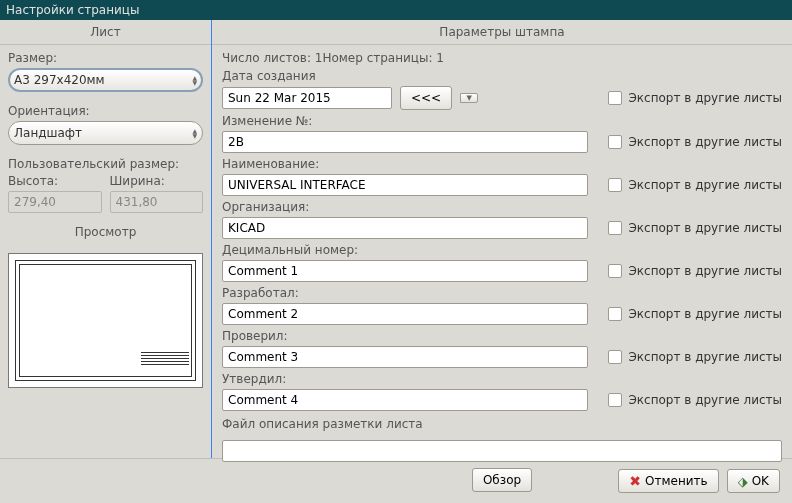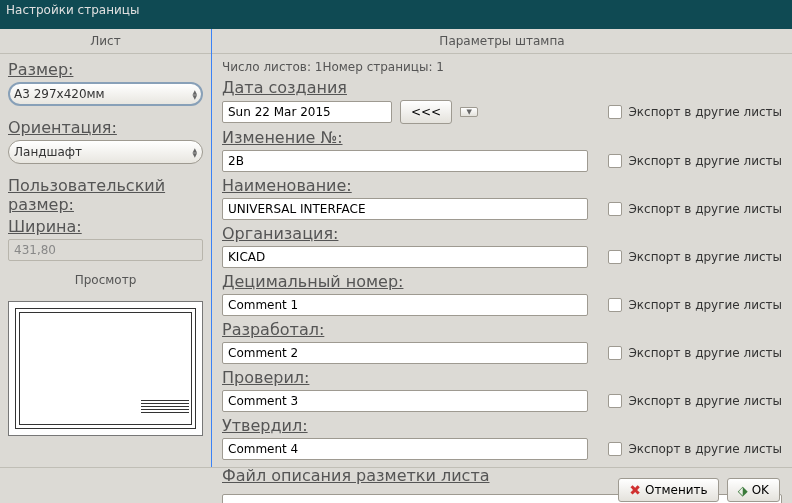--- a/index.html
+++ b/index.html
@@ -1,23 +1,23 @@
 <!DOCTYPE html>
 <html><head>
 <meta charset="utf-8">
 <style>
 * { box-sizing: border-box; margin: 0; padding: 0; }
 body { font-family: "DejaVu Sans", Arial, sans-serif; font-size: 12px; color: #333; background: #dcdad5; width: 792px; height: 503px; overflow: hidden; }
-.titlebar { background: #0f4a53; color: #e0e0e0; padding: 3px 6px; font-size: 12px; height: 29px; }
+.titlebar { background: #0f4a53; color: #e0e0e0; padding: 3px 6px; font-size: 12px; height: 20px; }
 .content { display: flex; height: 438px; }
 .left-panel { width: 212px; border-right: 1px solid #3b82f6; display: flex; flex-direction: column; }
 .right-panel { flex: 1; display: flex; flex-direction: column; }
 .panel-header { text-align: center; padding: 5px 0; color: #555; font-size: 12px; border-bottom: 1px solid #c0beb6; }
 .section { padding: 6px 8px; }
-.label { color: #555; font-size: 16px; margin-bottom: 3px; display: block; text-decoration: underline; }
+.label { color: #555; font-size: 12px; margin-bottom: 3px; display: block; }
 .combo { width: 100%; background: linear-gradient(#fff, #e8e6e0); border: 1px solid #9e9a91; border-radius: 12px; padding: 3px 5px; display: flex; justify-content: space-between; align-items: center; cursor: pointer; height: 24px; }
 .combo.active { border: 2px solid #88a0b8; padding: 2px 4px; }
 .spinner-arrows { display: flex; flex-direction: column; font-size: 6px; color: #666; line-height: 5px; }
 .input { width: 100%; background: #fff; border: 1px solid #9e9a91; border-radius: 2px; padding: 3px 5px; height: 22px; font-size: 12px; font-family: inherit; }
 .input:disabled { background: #dcdad5; color: #888; border-color: #b8b5ac; }
 .dims-row { display: flex; gap: 8px; }
 .dims-row > div { flex: 1; }
 .preview-label { text-align: center; color: #555; padding: 6px 0; }
 .preview-box { margin: 8px; background: #fff; border: 1px solid #777; height: 135px; position: relative; }
 .preview-inner { position: absolute; left: 6px; top: 6px; right: 6px; bottom: 6px; border: 1px solid #333; }
@@ -59,20 +59,24 @@
       <span class="label">Ориентация:</span>
       <div class="combo">
         <span>Ландшафт</span>
         <span class="spinner-arrows">▲<br>▼</span>
       </div>
     </div>
     <div class="section">
       <span class="label">Пользовательский размер:</span>
       <div class="dims-row">
         <div>
+          <span class="label">Высота:</span>
+          <input class="input" disabled="" value="279,40" style="">
+        </div>
+        <div>
           <span class="label">Ширина:</span>
           <input class="input" disabled="" value="431,80" style="">
         </div>
       </div>
     </div>
     <div class="preview-label">Просмотр</div>
     <div class="preview-box">
       <div class="preview-inner">
           <div class="preview-inner2">
         <div class="preview-tb">

